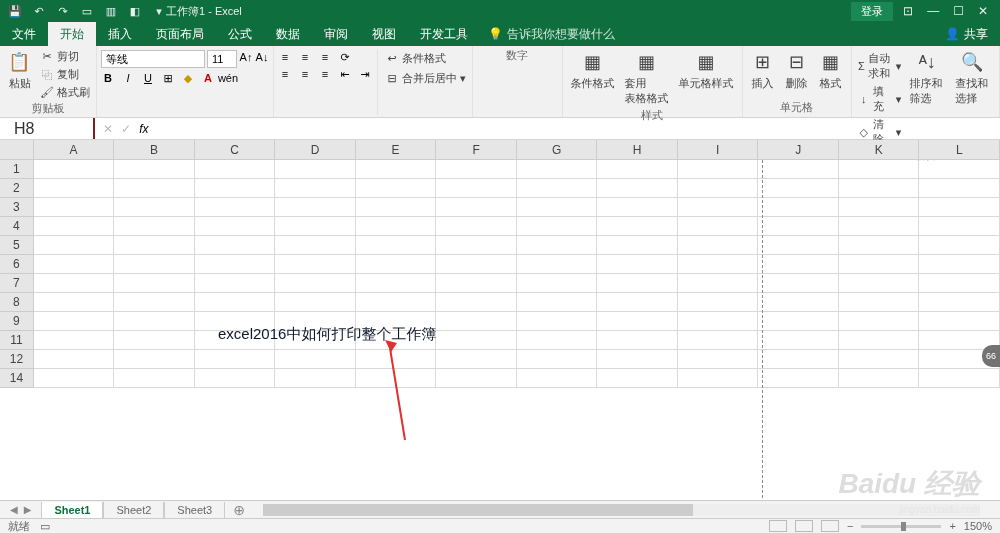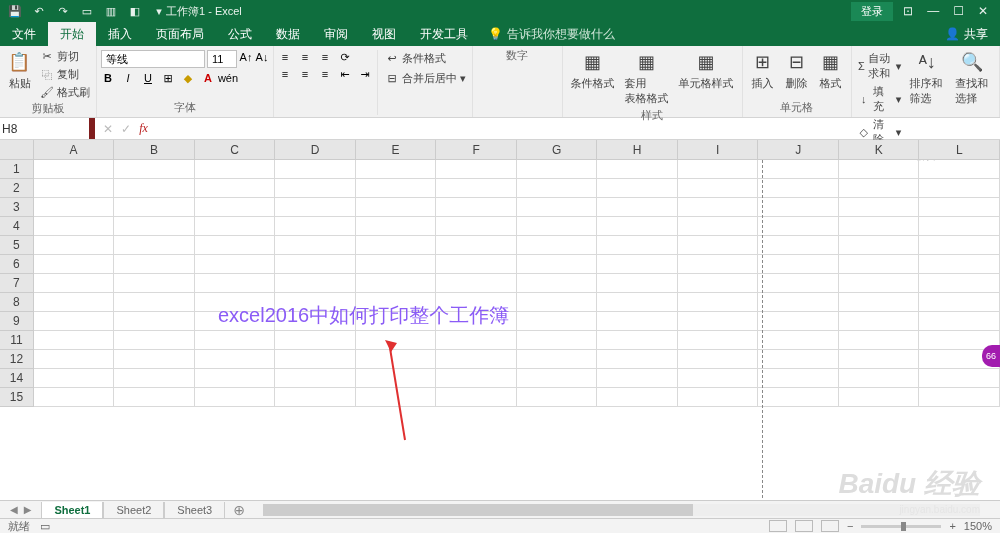--- a/index.html
+++ b/index.html
@@ -25,54 +25,54 @@
 .group-label { text-align: center; font-size: 11px; color: #666; padding-bottom: 2px; }
 .big-btn { display: flex; flex-direction: column; align-items: center; justify-content: center; padding: 2px 4px; font-size: 11px; color: #444; gap: 2px; }
 .big-btn .icn { width: 24px; height: 24px; display: flex; align-items: center; justify-content: center; font-size: 18px; }
 .small-row { display: flex; align-items: center; gap: 3px; font-size: 11px; color: #444; padding: 1px 2px; }
 .small-icn { width: 14px; height: 14px; display: inline-flex; align-items: center; justify-content: center; font-size: 11px; }
 .combo { height: 18px; border: 1px solid #c0c0c0; background: #fff; font-size: 11px; display: flex; align-items: center; padding: 0 4px; }
 .vsep { width: 1px; background: #e1e1e1; margin: 2px 3px; align-self: stretch; }
 .stack { display: flex; flex-direction: column; gap: 1px; }
 
 .name-fx-bar { height: 22px; background: #fff; border-bottom: 1px solid #d4d4d4; display: flex; align-items: center; }
-.name-box { width: 95px; border-right: 6px solid #7f1d1d; padding: 0 2px; font-size: 12px; color: #333; height: 100%; display: flex; align-items: center; }
+.name-box { width: 95px; border-right: 2px solid #7f1d1d; padding: 0 14px; font-size: 16px; color: #333; height: 100%; display: flex; align-items: center; }
 .fx-ctrl { display: flex; align-items: center; gap: 8px; padding: 0 8px; color: #bbb; font-size: 12px; }
-.fx-ctrl .fx { font-style: italic; color: #b91c1c; font-family: Liberation Serif, serif; }
+.fx-ctrl .fx { font-style: italic; color: #000000; }
 
 .grid-area { position: absolute; top: 140px; left: 0; right: 0; bottom: 30px; overflow: hidden; display: flex; flex-direction: column; }
 .col-headers { display: flex; height: 20px; background: #e6e6e6; }
 .corner { width: 34px; border-right: 1px solid #ccc; border-bottom: 1px solid #ccc; background: #e6e6e6; }
 .col-h { width: 81px; border-right: 1px solid #ccc; border-bottom: 1px solid #ccc; display: flex; align-items: center; justify-content: center; font-size: 12px; color: #444; background: #e6e6e6; }
 .rows { flex: 1; overflow: hidden; position: relative; }
 .row { display: flex; height: 19px; }
 .row-h { width: 34px; border-right: 1px solid #ccc; border-bottom: 1px solid #ccc; background: #e6e6e6; display: flex; align-items: center; justify-content: center; font-size: 12px; color: #444; }
 .cell { width: 81px; border-right: 1px solid #d9d9d9; border-bottom: 1px solid #d9d9d9; }
 
-.annotation { position: absolute; left: 218px; top: 142px; font-size: 20px; color: #8b5cf6; pointer-events: none; }
+.annotation { position: absolute; left: 218px; top: 165px; font-size: 15px; color: #0f172a; pointer-events: none; }
 .arrow { position: absolute; left: 385px; top: 180px; pointer-events: none; }
 .page-break { position: absolute; top: 0; bottom: 0; left: 762px; border-left: 1px dashed #888; }
 
 .sheet-tabs-area { position: absolute; bottom: 15px; left: 0; right: 0; height: 18px; background: #f3f3f3; border-top: 1px solid #ccc; display: flex; align-items: center; }
 .nav-arrows { display: flex; gap: 6px; padding: 0 10px; color: #888; font-size: 10px; }
 .sheet-tab { padding: 2px 12px; border: 1px solid #ccc; border-top: none; background: #f3f3f3; font-size: 11px; color: #666; margin-bottom: -1px; }
 .sheet-tab.active { background: #fff; border-bottom: 1px solid #fff; color: #0f6e3e; font-weight: bold; border-top: none; }
 .add-sheet { padding: 0 8px; color: #888; font-size: 14px; }
 .h-scroll { flex: 1; margin: 0 20px 0 10px; height: 12px; background: #eee; position: relative; }
 .h-thumb { position: absolute; left: 0; width: 60%; height: 100%; background: #ccc; }
 
 .status-bar { position: absolute; bottom: 0; left: 0; right: 0; height: 15px; background: #f3f3f3; border-top: 1px solid #ccc; display: flex; align-items: center; font-size: 11px; color: #666; padding: 0 8px; }
 .status-right { margin-left: auto; display: flex; align-items: center; gap: 8px; }
 .view-btn { width: 18px; height: 12px; border: 1px solid #bbb; display: inline-block; }
 .zoom-slider { width: 80px; height: 3px; background: #ccc; position: relative; }
 .zoom-slider::after { content: ''; position: absolute; left: 50%; top: -3px; width: 5px; height: 9px; background: #888; }
 
 .watermark { position: absolute; right: 20px; bottom: 30px; color: #ddd; font-size: 28px; font-weight: bold; font-style: italic; pointer-events: none; }
 .watermark-sub { position: absolute; right: 20px; bottom: 18px; color: #e5e5e5; font-size: 10px; pointer-events: none; }
-.green-badge { position: absolute; right: 0; top: 345px; width: 18px; height: 22px; background: #a21caf; border-radius: 10px 0 0 10px; color: #fff; font-size: 9px; display: flex; align-items: center; justify-content: center; }
+.green-badge { position: absolute; right: 0; top: 345px; width: 18px; height: 22px; background: #737373; border-radius: 10px 0 0 10px; color: #fff; font-size: 9px; display: flex; align-items: center; justify-content: center; }
 </style>
 </head>
 <body>
 
 <div class="title-bar">
   <div class="qat">
     <span class="qat-icon">💾</span>
     <span class="qat-icon">↶</span>
     <span class="qat-icon">↷</span>
     <span class="qat-icon">▭</span>
@@ -155,21 +155,20 @@
             <u>U</u>
           </span>
         <span class="small-icn">⊞</span>
         <span class="small-icn" style="color:#c89b00">◆</span>
         <span class="small-icn" style="color:#c00">
             <b>A</b>
           </span>
         <span class="small-icn">wén</span>
       </div>
     </div>
-    <div class="group-label">字体</div>
   </div>
 
   <div class="ribbon-group" style="min-width:170px">
     <div class="group-content">
       <div class="stack" style="gap:3px;padding-top:2px">
         <div style="display:flex;gap:6px">
           <span class="small-icn">≡</span>
           <span class="small-icn">≡</span>
           <span class="small-icn">≡</span>
           <span class="small-icn">⟳</span>
@@ -460,35 +459,20 @@
         <div class="cell"></div>
         <div class="cell"></div>
         <div class="cell"></div>
         <div class="cell"></div>
         <div class="cell"></div>
         <div class="cell"></div>
         <div class="cell"></div>
         <div class="cell"></div>
         <div class="cell"></div>
       </div>
-      <div class="row">
-        <div class="row-h">15</div>
-        <div class="cell"></div>
-        <div class="cell"></div>
-        <div class="cell"></div>
-        <div class="cell"></div>
-        <div class="cell"></div>
-        <div class="cell"></div>
-        <div class="cell"></div>
-        <div class="cell"></div>
-        <div class="cell"></div>
-        <div class="cell"></div>
-        <div class="cell"></div>
-        <div class="cell"></div>
-      </div>
     </div>
 </div>
 
 <div class="sheet-tabs-area">
   <div class="nav-arrows">
     <span>◀</span>
     <span>▶</span>
   </div>
   <div class="sheet-tab active">Sheet1</div>
   <div class="sheet-tab">Sheet2</div>

